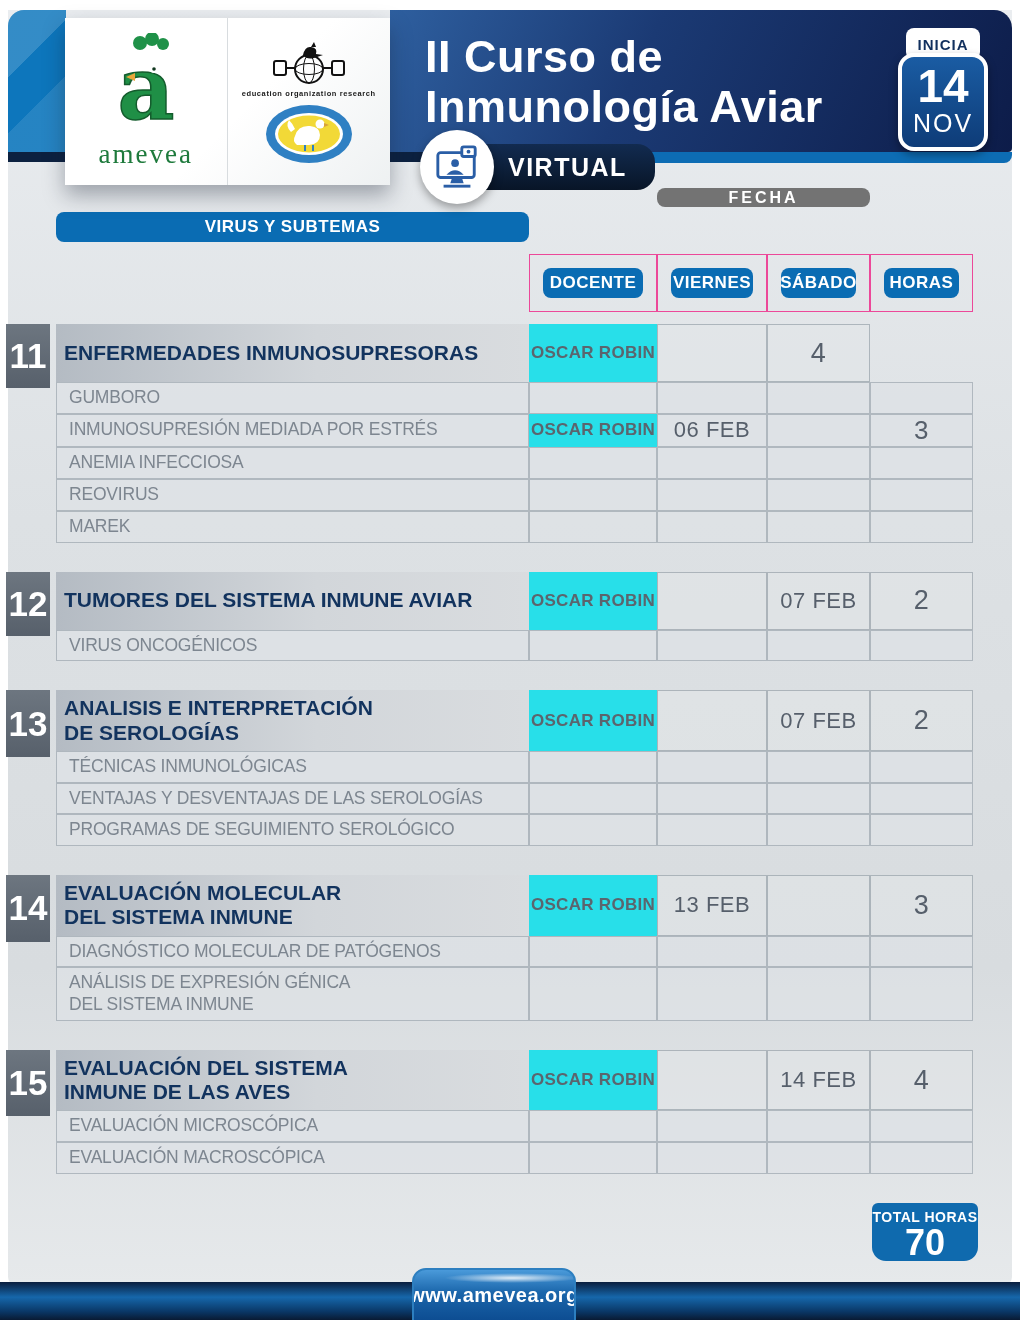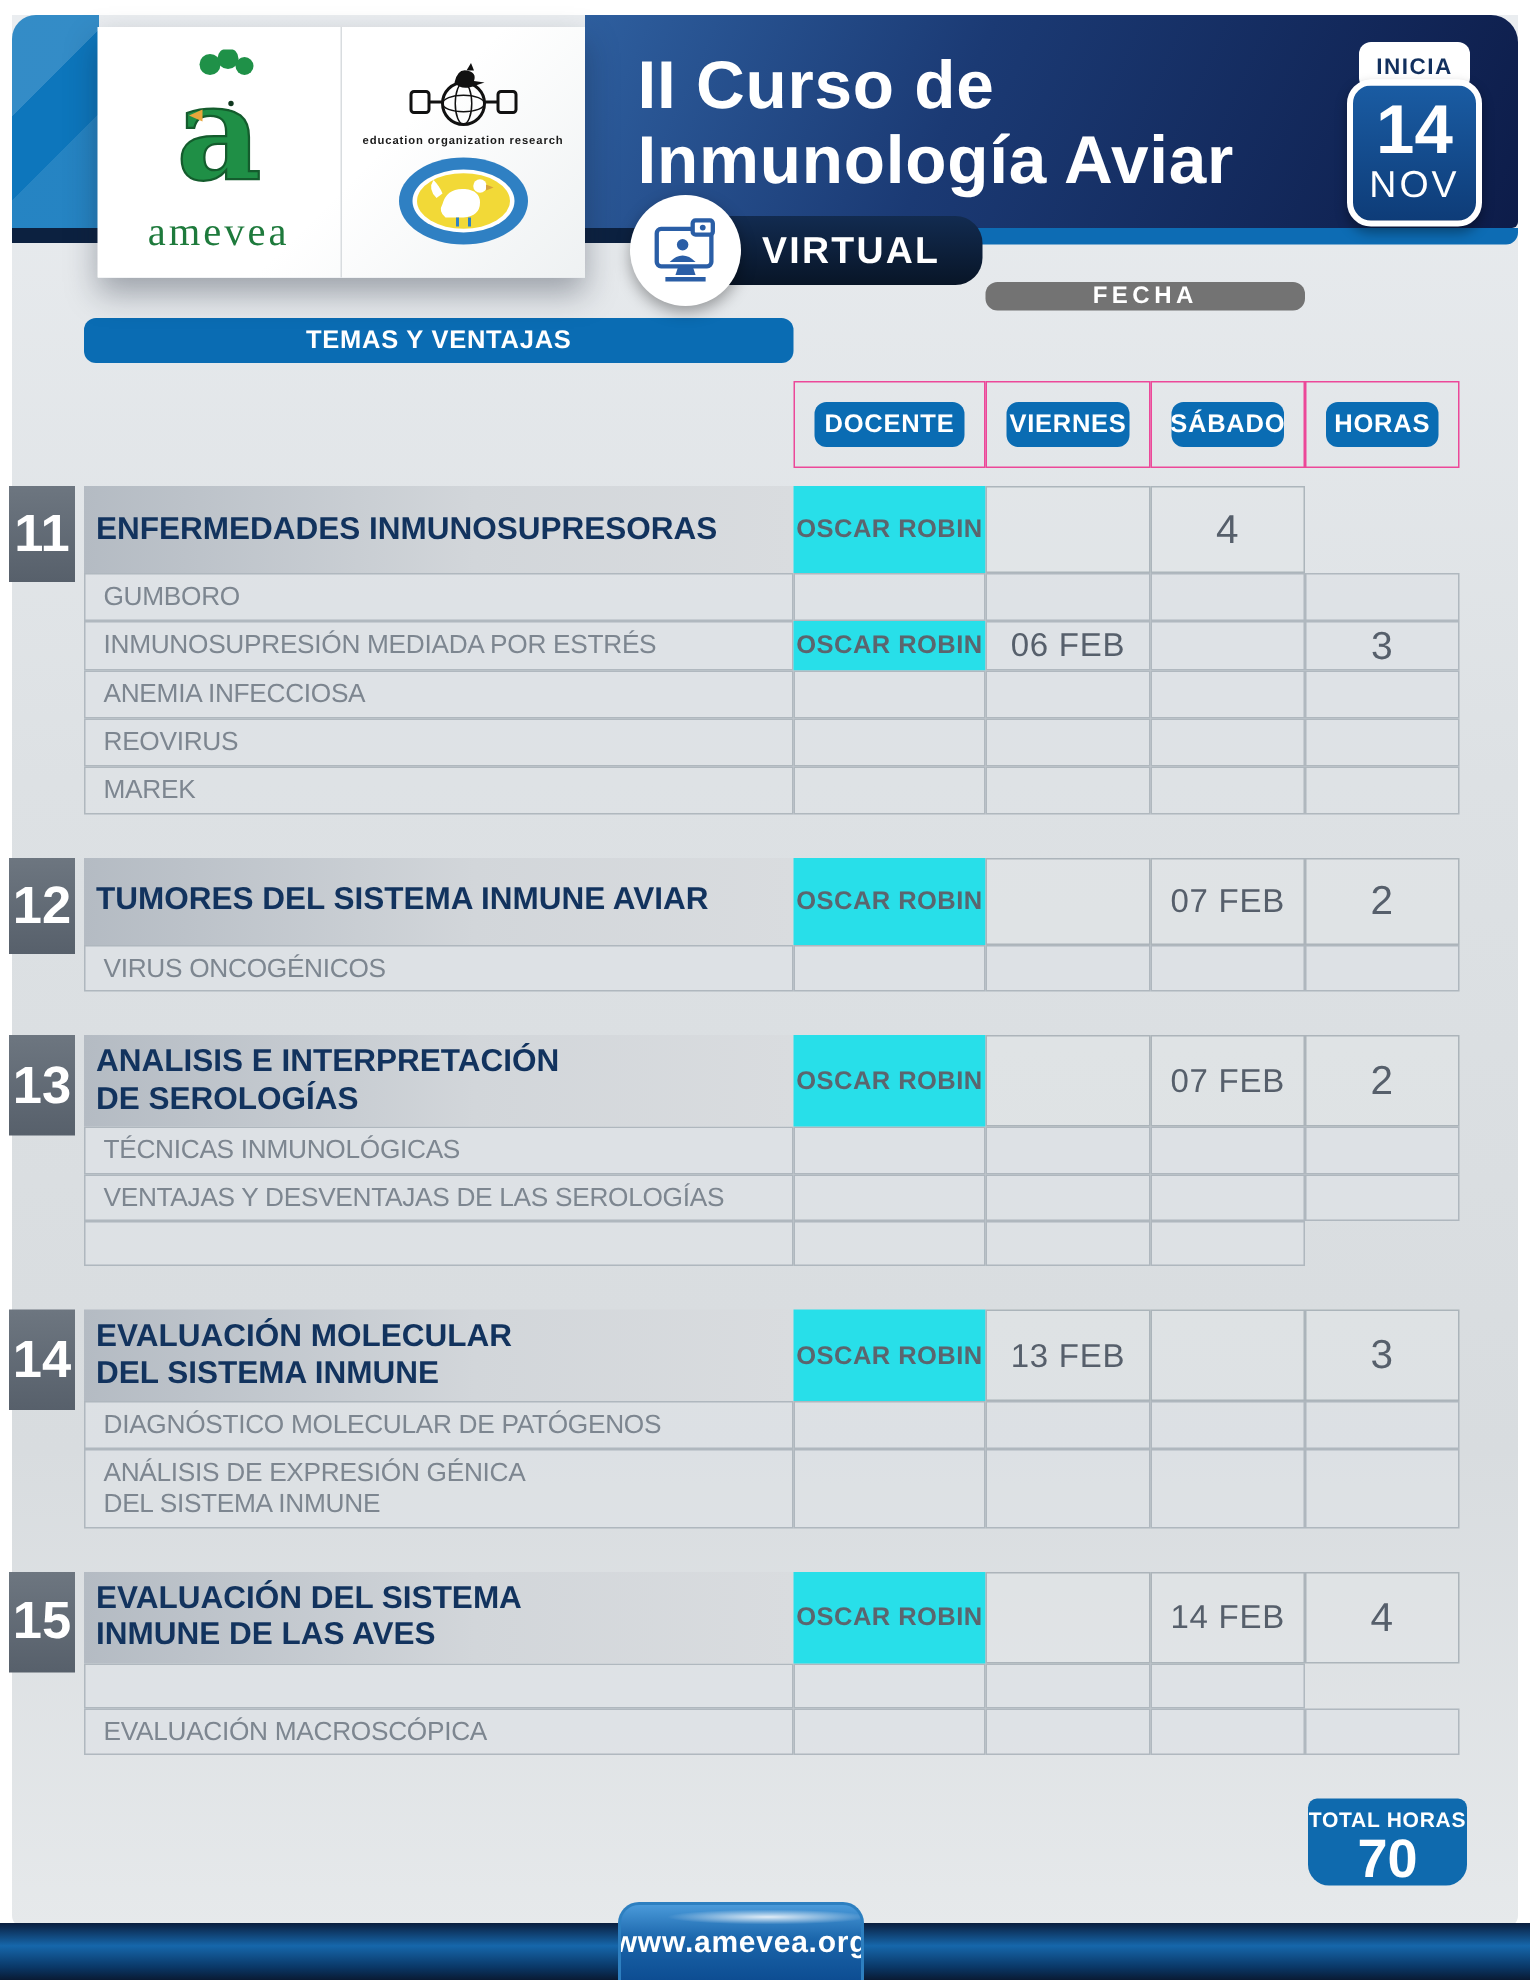--- a/index.html
+++ b/index.html
@@ -191,21 +191,21 @@
   </div>
 
   <div class="table-area">
 
     <div class="grid fecha-row">
       <div class="fecha-pill">FECHA</div>
     </div>
 
     <div class="grid head-row">
       <div></div>
-      <div class="pill">TEMAS Y VENTAJAS</div>
+      <div class="pill">VIRUS Y SUBTEMAS</div>
       <div class="pill-box">
           <div class="pill">DOCENTE</div>
         </div>
       <div class="pill-box">
           <div class="pill">VIERNES</div>
         </div>
       <div class="pill-box">
           <div class="pill">SÁBADO</div>
         </div>
       <div class="pill-box">
@@ -303,20 +303,21 @@
       <div class="grid sub-row">
         <div class="spacer"></div>
         <div class="sub-cell sub-label">VENTAJAS Y DESVENTAJAS DE LAS SEROLOGÍAS</div>
         <div class="sub-cell"></div>
           <div class="sub-cell"></div>
           <div class="sub-cell"></div>
           <div class="sub-cell"></div>
       </div>
       <div class="grid sub-row">
         <div class="spacer"></div>
+        <div class="sub-cell sub-label">PROGRAMAS DE SEGUIMIENTO SEROLÓGICO</div>
         <div class="sub-cell"></div>
           <div class="sub-cell"></div>
           <div class="sub-cell"></div>
           <div class="sub-cell"></div>
       </div>
     </div>
 
     <div class="sec">
       <div class="grid main-row">
         <div class="num-box">14</div>
@@ -351,20 +352,21 @@
         <div class="num-box">15</div>
         <div class="title-cell">EVALUACIÓN DEL SISTEMA
 INMUNE DE LAS AVES</div>
         <div class="docente-cell">OSCAR ROBIN</div>
         <div class="val-cell"></div>
         <div class="val-cell">14 FEB</div>
         <div class="val-cell hours-cell">4</div>
       </div>
       <div class="grid sub-row">
         <div class="spacer"></div>
+        <div class="sub-cell sub-label">EVALUACIÓN MICROSCÓPICA</div>
         <div class="sub-cell"></div>
           <div class="sub-cell"></div>
           <div class="sub-cell"></div>
           <div class="sub-cell"></div>
       </div>
       <div class="grid sub-row">
         <div class="spacer"></div>
         <div class="sub-cell sub-label">EVALUACIÓN MACROSCÓPICA</div>
         <div class="sub-cell"></div>
           <div class="sub-cell"></div>

